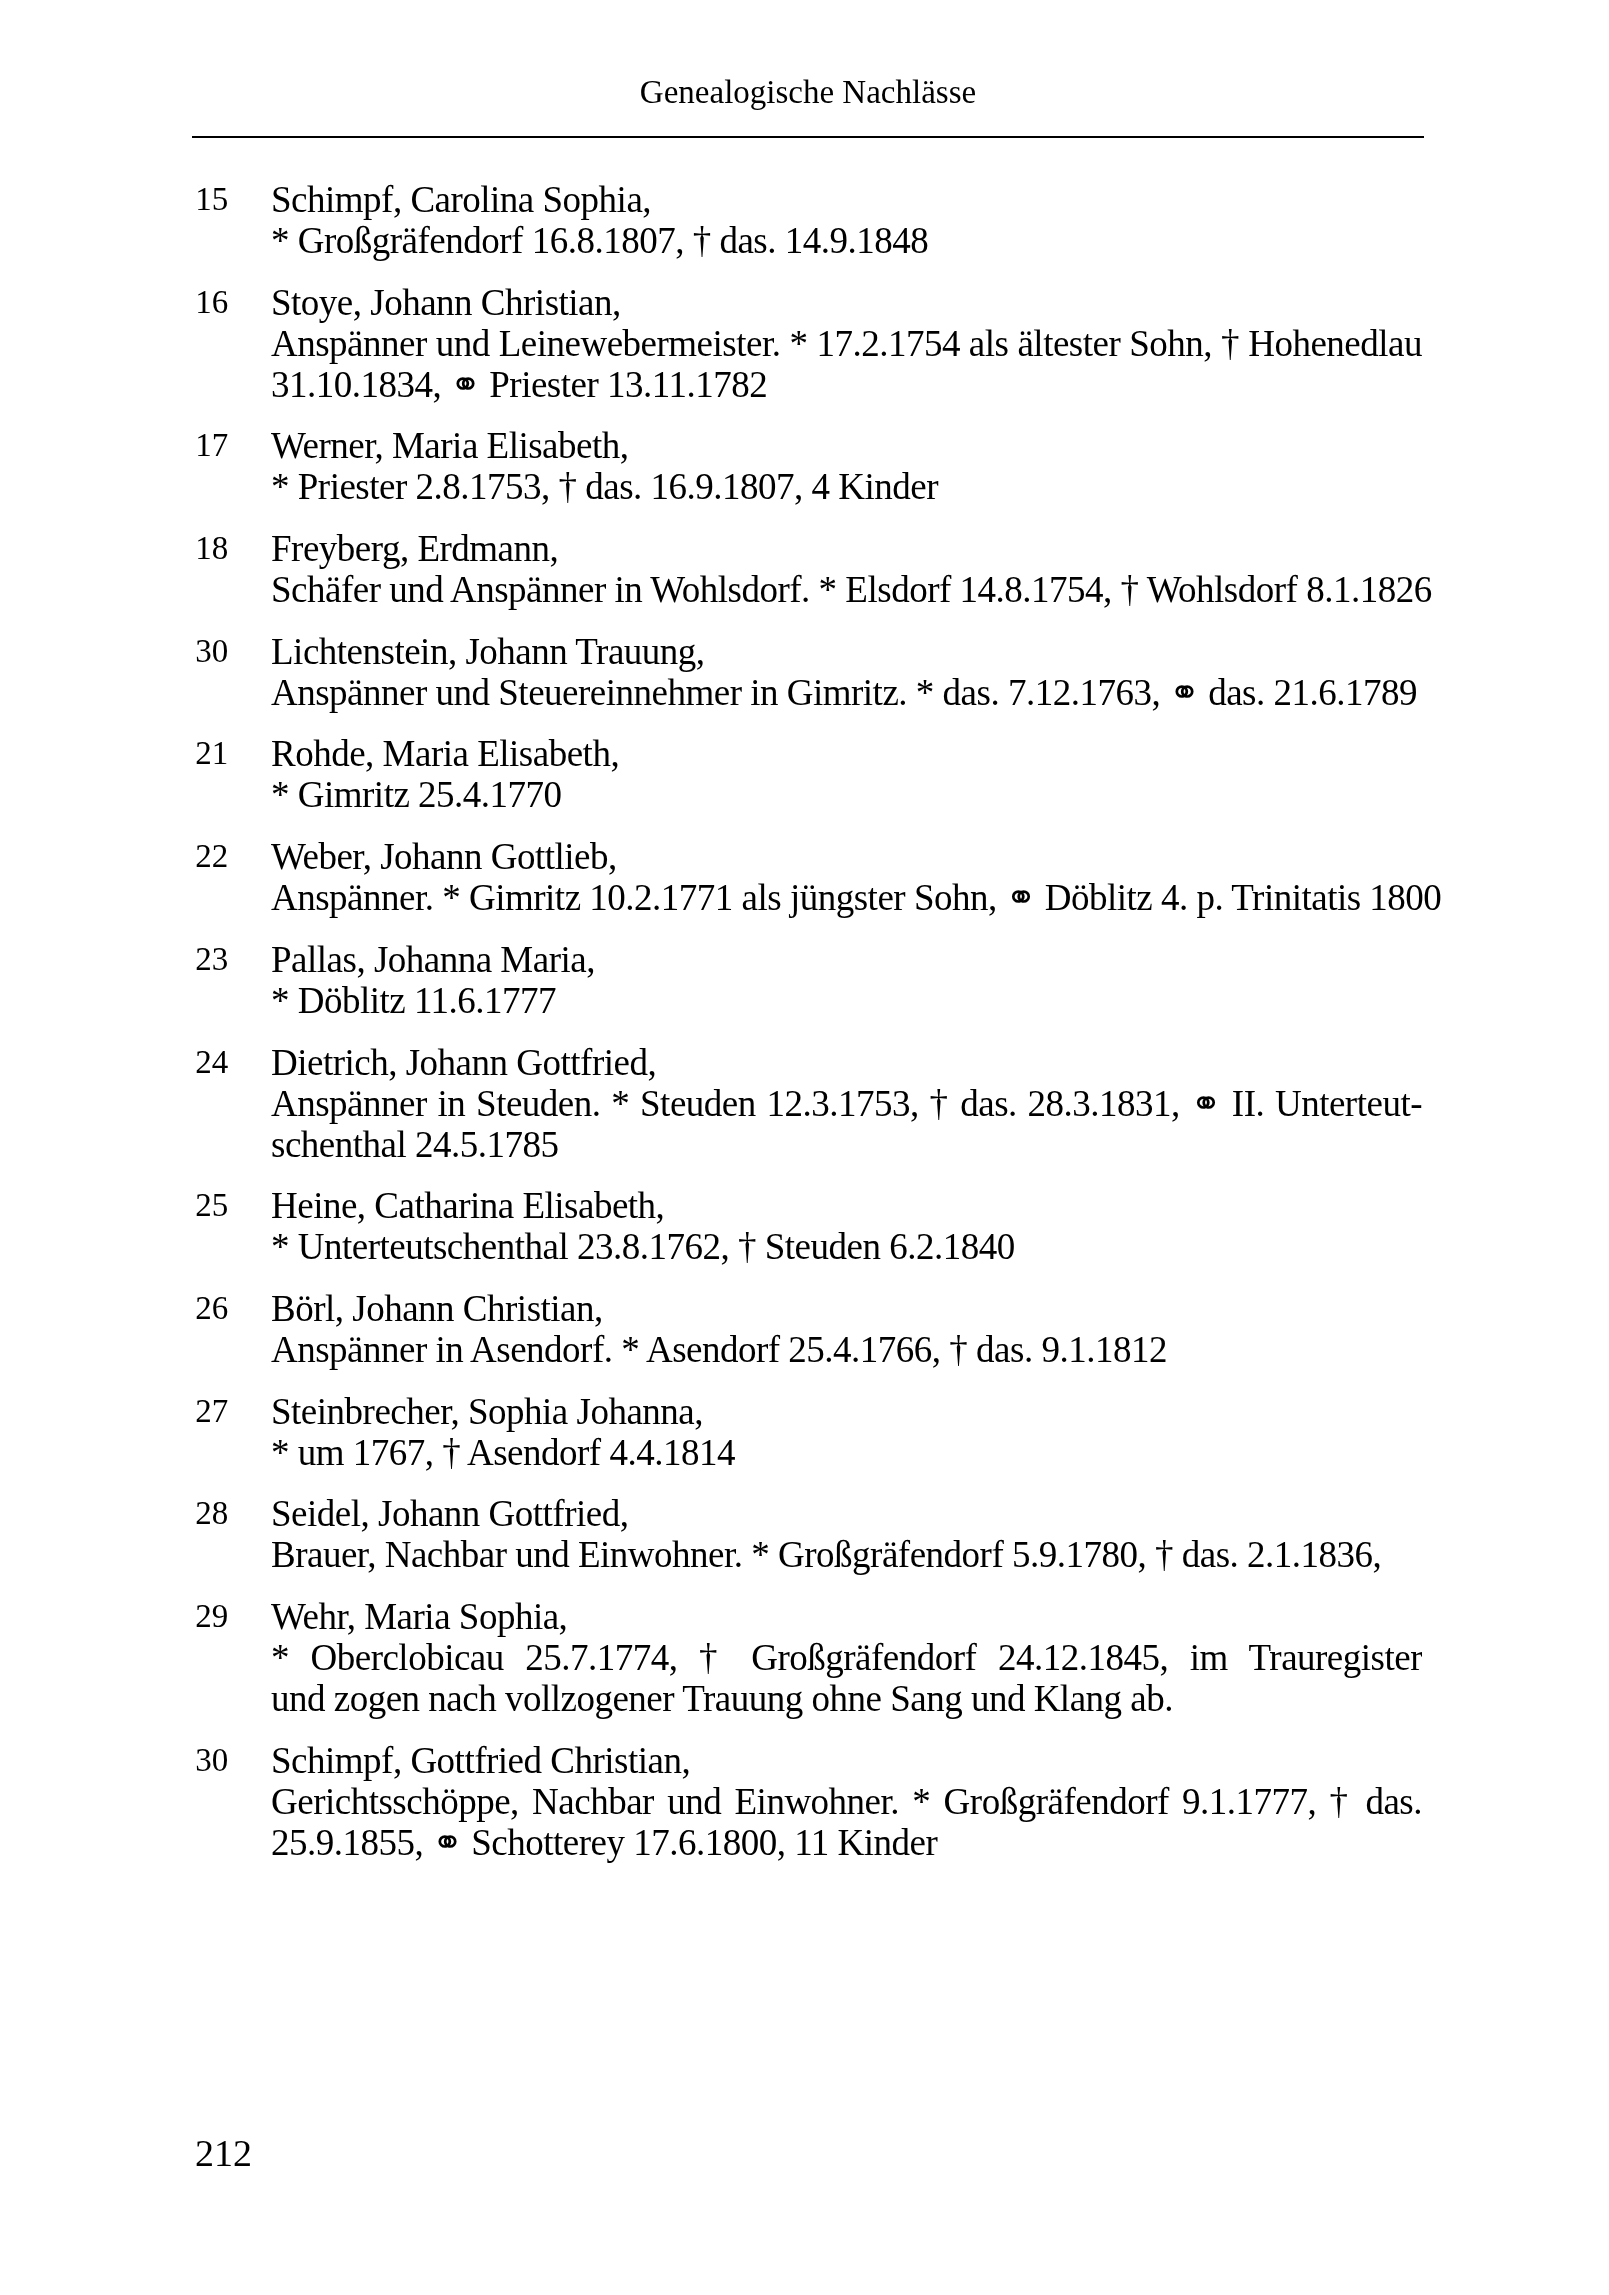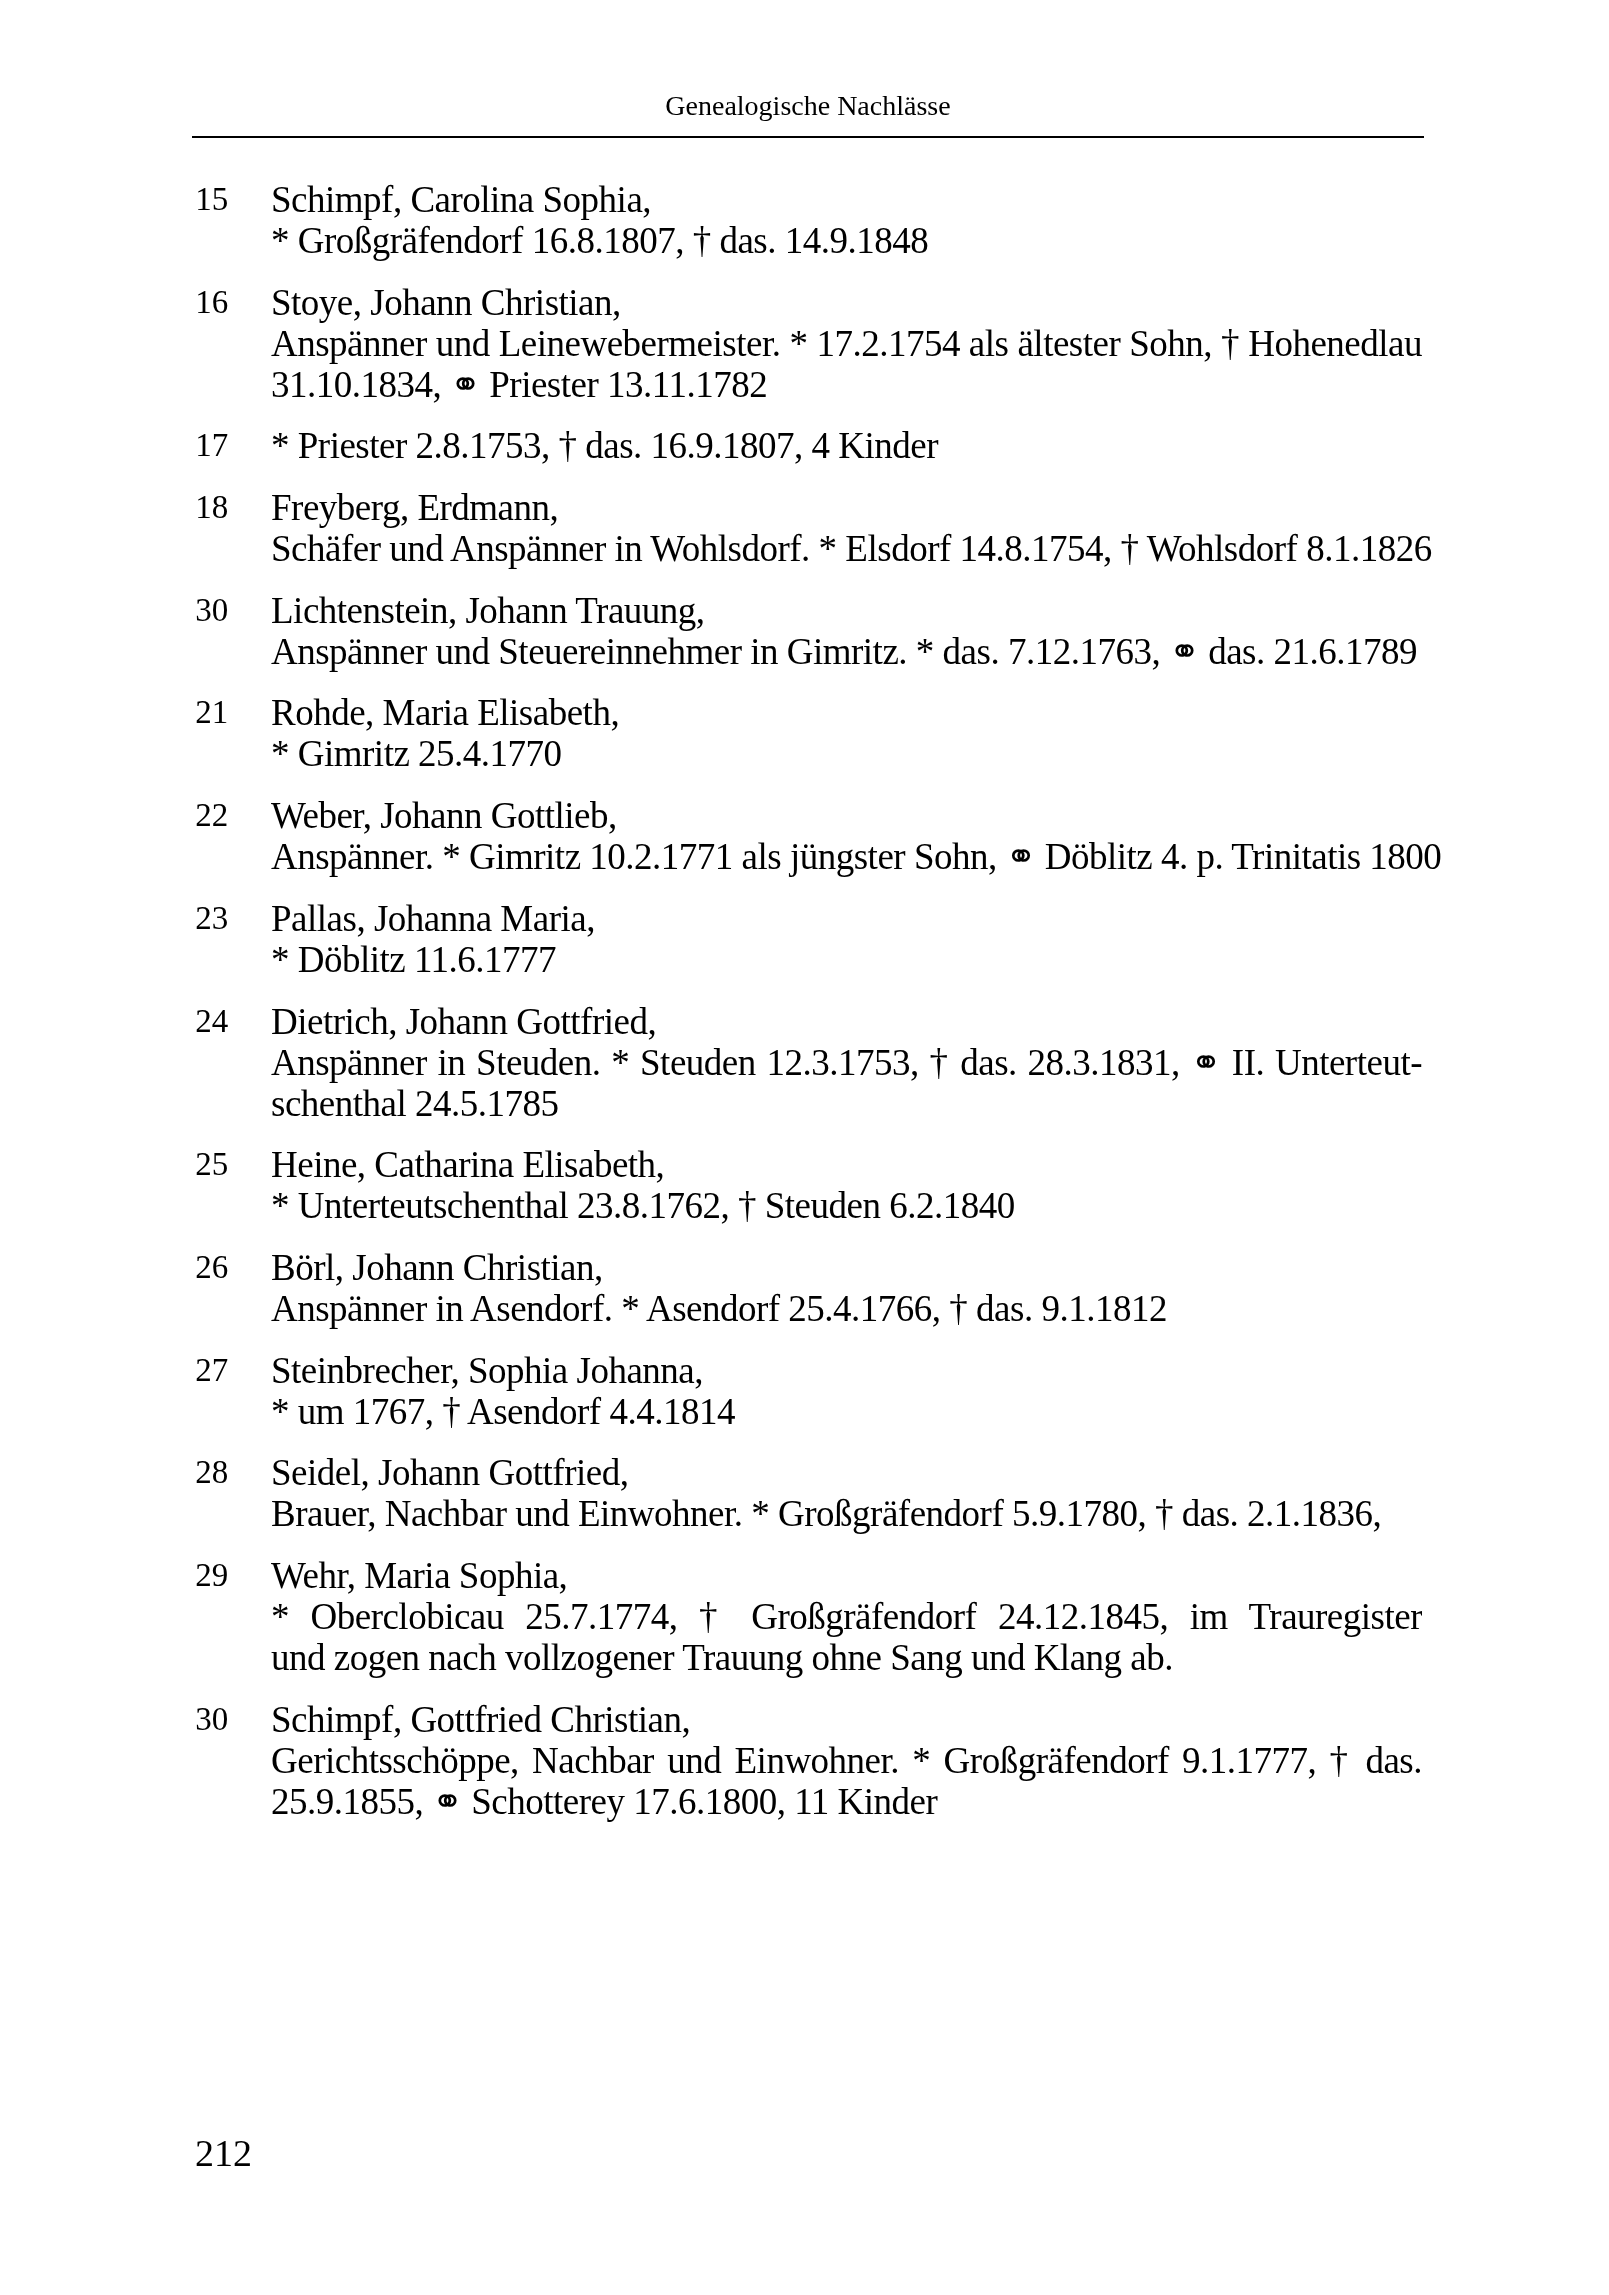--- a/index.html
+++ b/index.html
@@ -18,24 +18,24 @@
   .page {
     position: absolute;
     left: 0; top: 0;
     width: 1610px;
     height: 2295px;
   }
   .running-head {
     position: absolute;
     left: 192px;
     width: 1232px;
-    top: 85px;
+    top: 72px;
     height: 41px;
     line-height: 41px;
-    font-size: 28px;
+    font-size: 33px;
     text-align: center;
     white-space: nowrap;
   }
   .head-rule {
     position: absolute;
     left: 192px;
     top: 136px;
     width: 1232px;
     height: 1.7px;
     background: #000000;
@@ -109,20 +109,21 @@
         <div class="entry-number">16</div>
         <div class="entry-body">
           <span class="line">Stoye, Johann Christian,</span>
           <span class="line justify">Anspänner und Leinewebermeister. * 17.2.1754 als ältester Sohn, † Hohenedlau</span>
           <span class="line">31.10.1834, ⚭ Priester 13.11.1782</span>
         </div>
       </div>
       <div class="entry">
         <div class="entry-number">17</div>
         <div class="entry-body">
+          <span class="line">Werner, Maria Elisabeth,</span>
           <span class="line">* Priester 2.8.1753, † das. 16.9.1807, 4 Kinder</span>
         </div>
       </div>
       <div class="entry">
         <div class="entry-number">18</div>
         <div class="entry-body">
           <span class="line">Freyberg, Erdmann,</span>
           <span class="line">Schäfer und Anspänner in Wohlsdorf. * Elsdorf 14.8.1754, † Wohlsdorf 8.1.1826</span>
         </div>
       </div>

